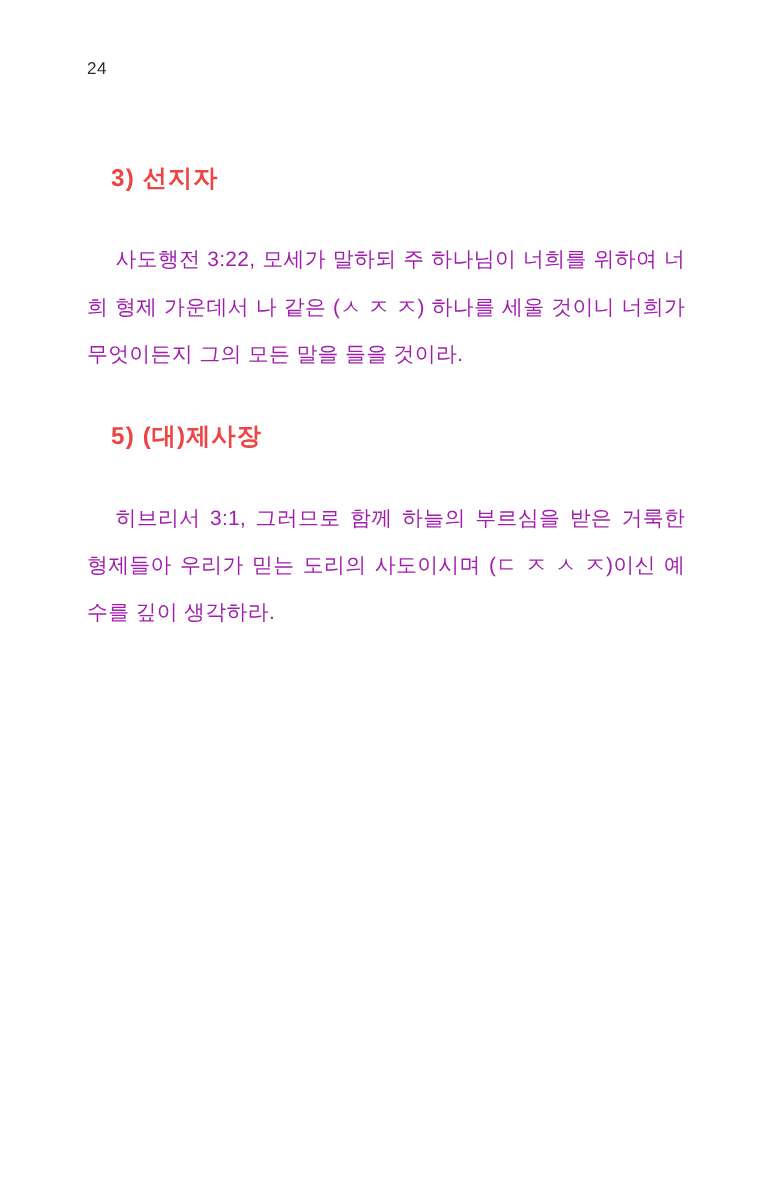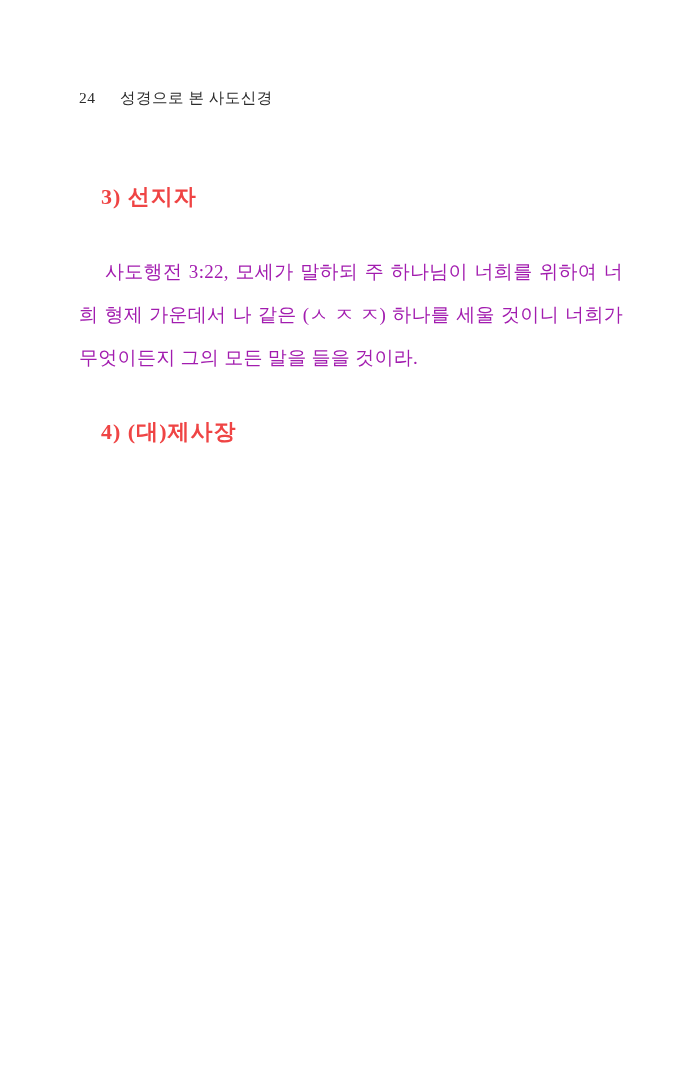--- a/index.html
+++ b/index.html
@@ -7,22 +7,22 @@
     padding: 0;
     background: #ffffff;
   }
   .page {
     position: relative;
     width: 700px;
     height: 1089px;
     box-sizing: border-box;
     background: #ffffff;
     color: #1e1e1e;
-    font-family: Liberation Serif, serif;
-    padding: 88px 77px 0 79px;
+    font-family: Liberation Sans, sans-serif;
+    padding: 53px 77px 0 79px;
     overflow: hidden;
   }
   .running-header {
     display: flex;
     align-items: baseline;
     gap: 19px;
     font-size: 15.5px;
     letter-spacing: 0.5px;
     color: #2b2b2b;
     line-height: 20px;
@@ -55,26 +55,26 @@
     color: #a21caf;
   }
 </style>
 </head>
 <body>
 
 <div class="page">
 
   <div class="running-header">
     <span class="page-number">24</span>
-    <span class="running-title">성경으로 본 사도신경</span>
   </div>
 
   <div class="section first">
     <h2 class="section-heading">3) 선지자</h2>
     <p class="section-body">사도행전 3:22, 모세가 말하되 주 하나님이 너희를 위하여 너희 형제 가운데서 나 같은 (ㅅ ㅈ ㅈ) 하나를 세울 것이니 너희가 무엇이든지 그의 모든 말을 들을 것이라.</p>
   </div>
 
   <div class="section">
-    <h2 class="section-heading">4) (대)제사장</h2>
+    <h2 class="section-heading">5) (대)제사장</h2>
+    <p class="section-body">히브리서 3:1, 그러므로 함께 하늘의 부르심을 받은 거룩한 형제들아 우리가 믿는 도리의 사도이시며 (ㄷ ㅈ ㅅ ㅈ)이신 예수를 깊이 생각하라.</p>
   </div>
 
 
 </div>
 
 </body></html>

